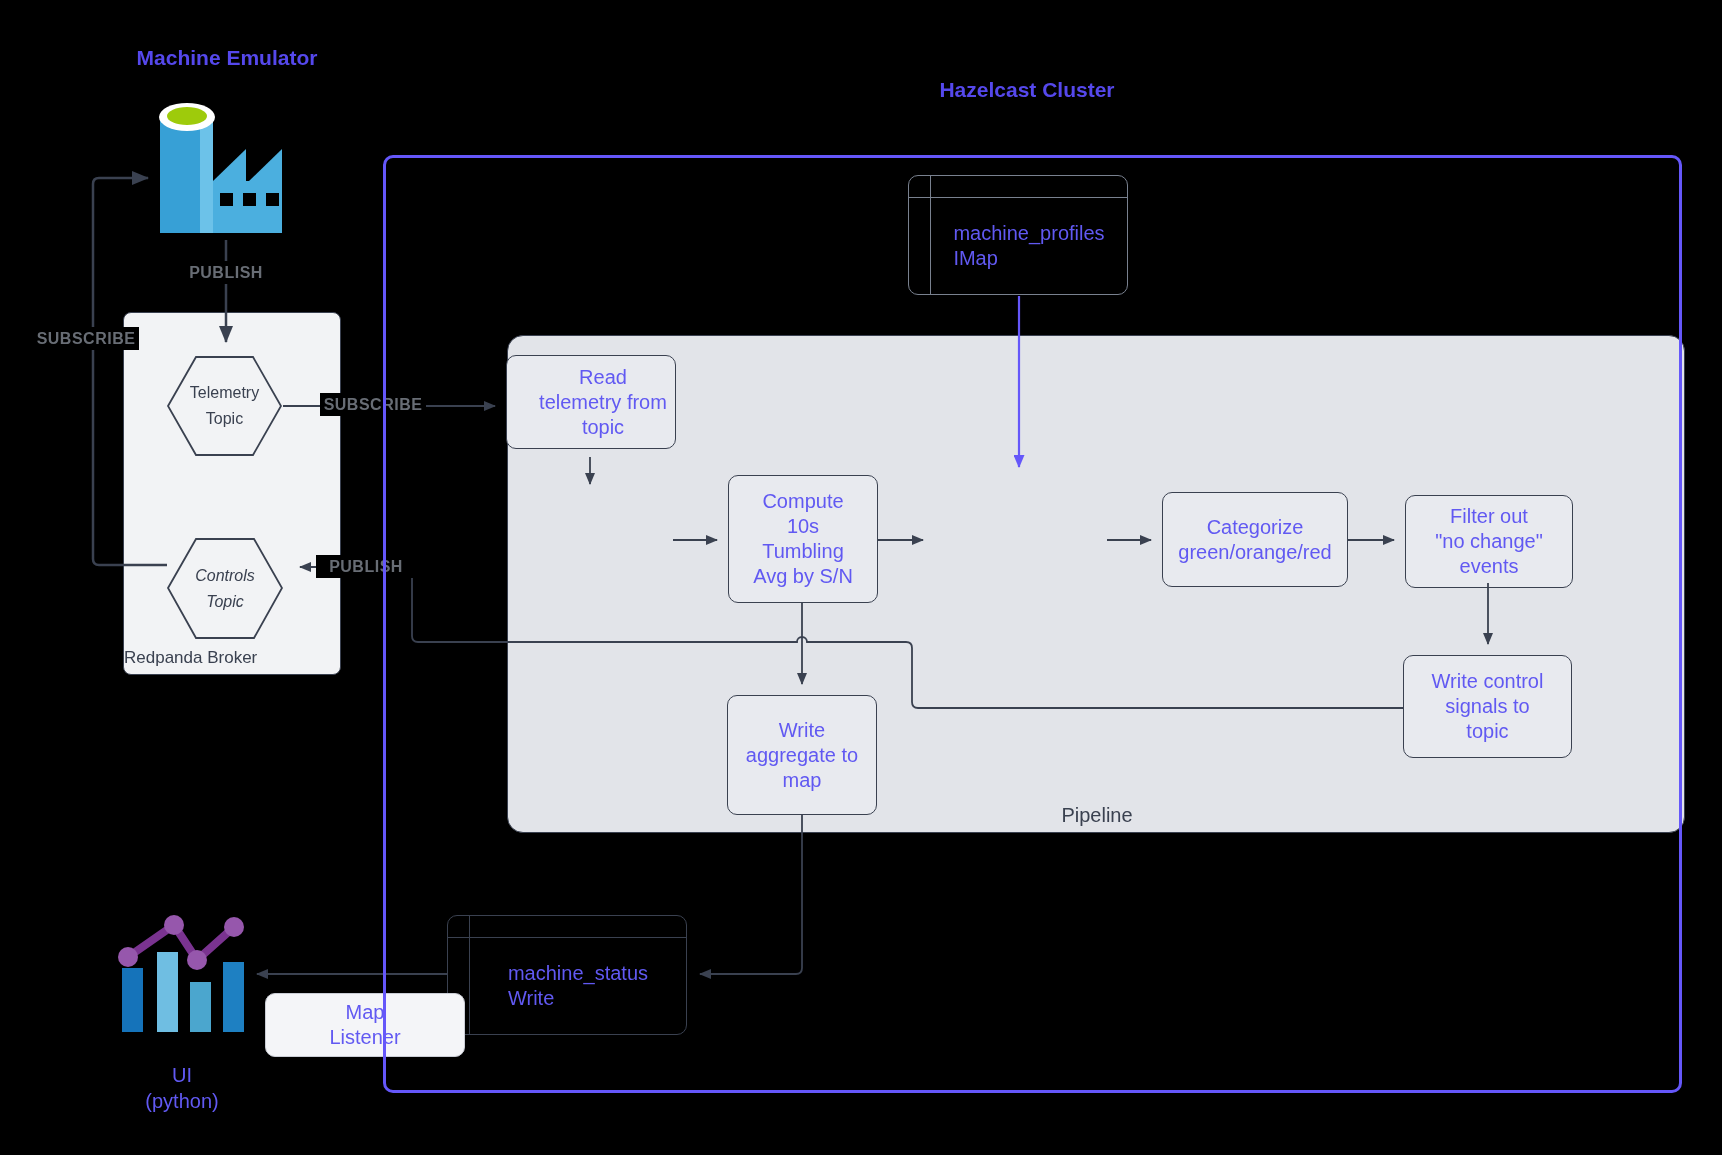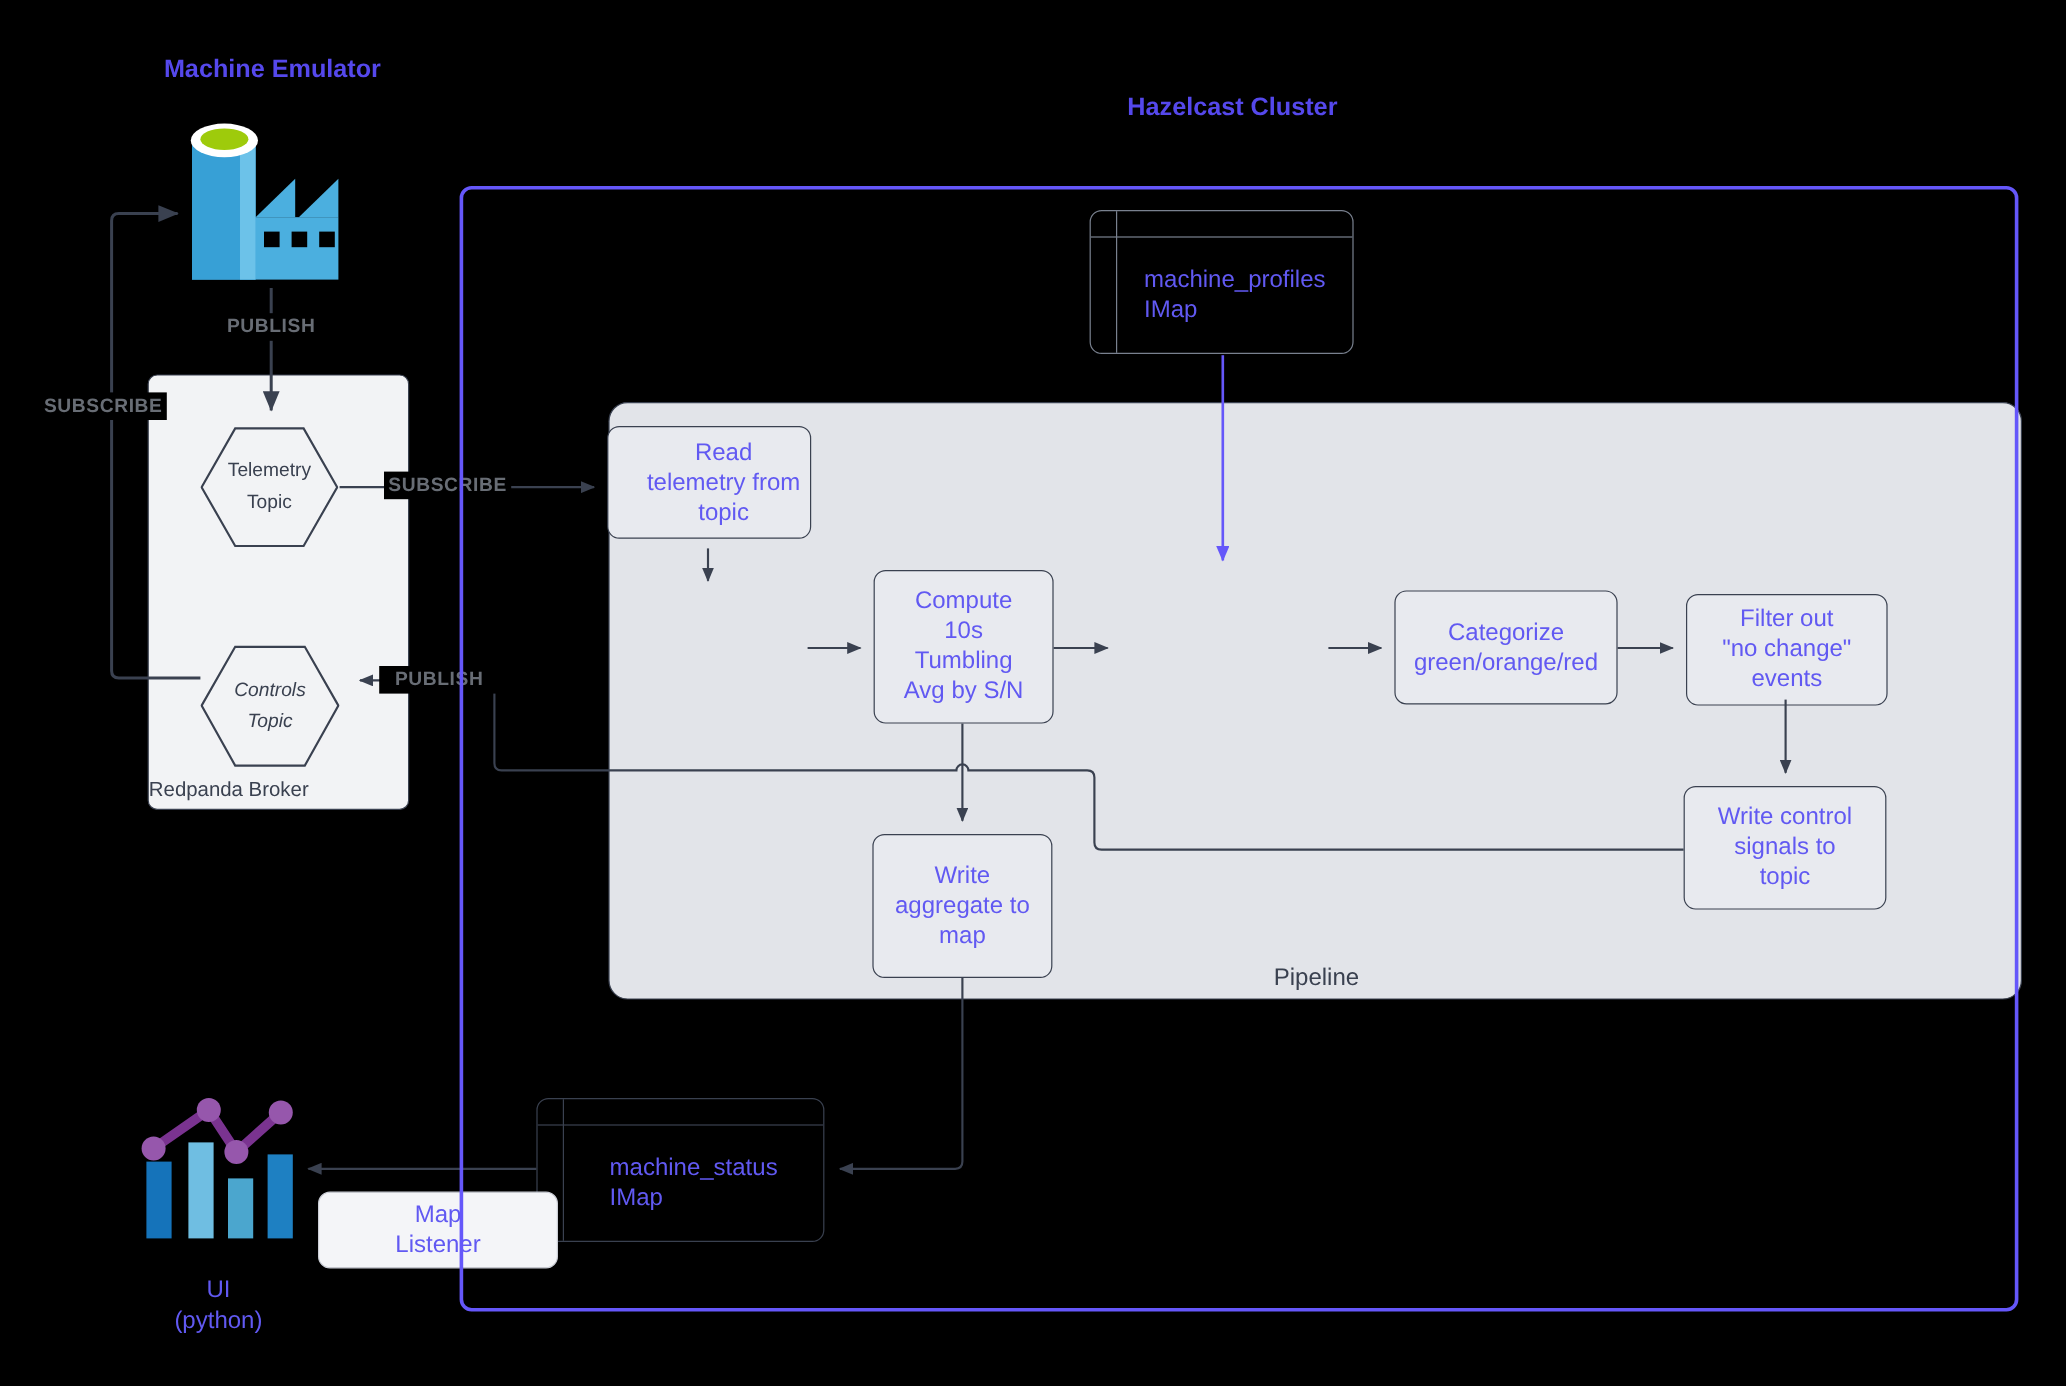--- a/index.html
+++ b/index.html
@@ -106,21 +106,21 @@
   <div class="imap profiles" style="left:908px;top:175px;width:220px;height:120px;">
     <div class="imap-header"></div>
     <div class="imap-col"></div>
     <div class="imap-label">machine_profiles
 IMap</div>
   </div>
   <div class="imap status" style="left:447px;top:915px;width:240px;height:120px;">
     <div class="imap-header"></div>
     <div class="imap-col"></div>
     <div class="imap-label">machine_status
-IMap</div>
+Write</div>
   </div>
 
   <div class="listener">Map
 Listener</div>
 
   <svg class="icon" style="left:160px;top:98px;width:130px;height:140px;overflow:visible;" viewBox="0 0 130 140">
     <rect x="0" y="83" width="122" height="52" fill="#4BAFDF"></rect>
     <polygon points="53,83 86,51 86,83" fill="#4BAFDF"></polygon>
     <polygon points="89,83 122,51 122,83" fill="#4BAFDF"></polygon>
     <rect x="0" y="18" width="53" height="117" fill="#37A0D6"></rect>

